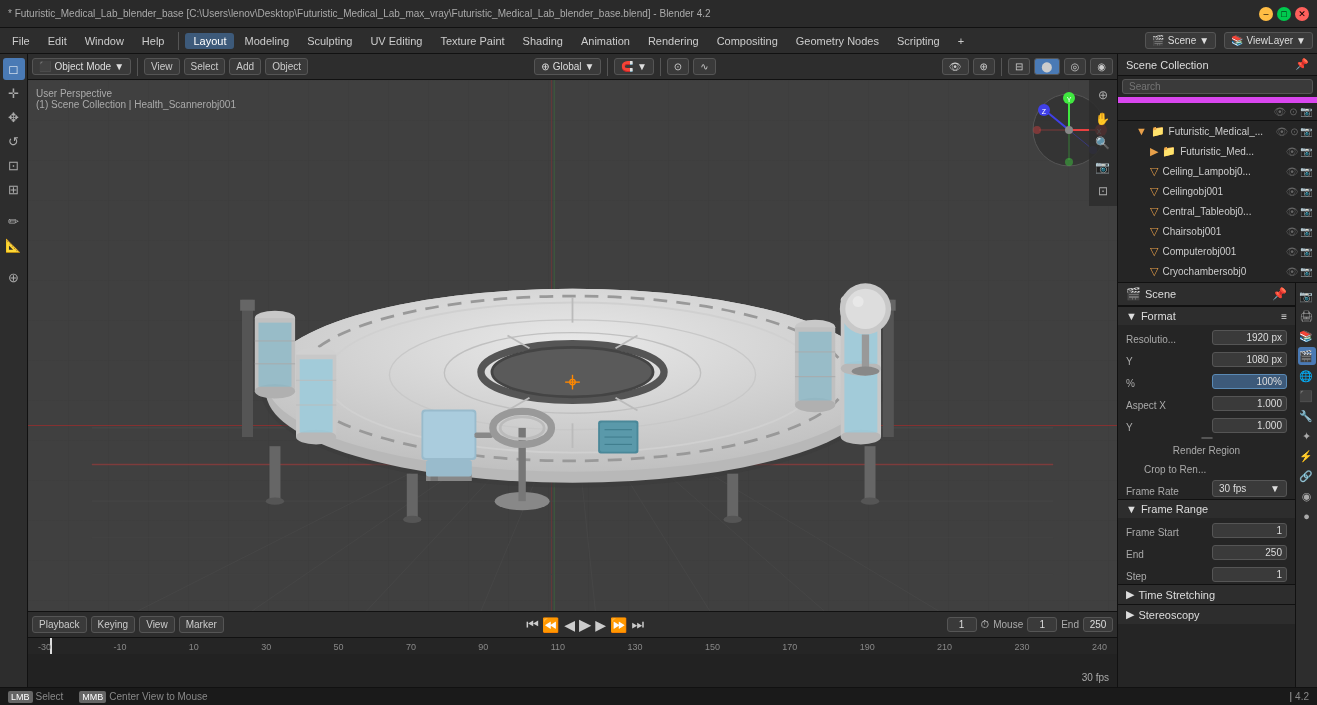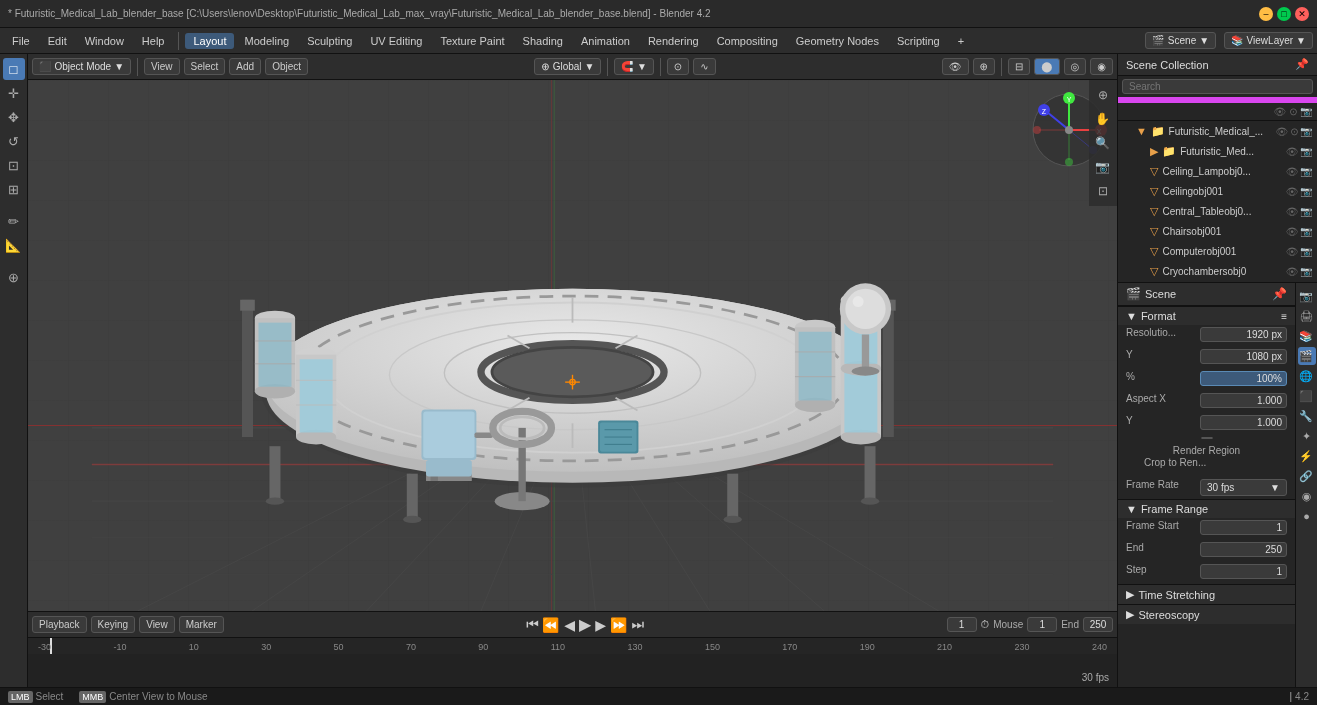--- a/index.html
+++ b/index.html
@@ -288,23 +288,23 @@
       font-size: 11px;
       cursor: pointer;
       display: flex;
       align-items: center;
       gap: 4px;
       border-top: 1px solid #111;
     }
 
     .prop-row {
       display: flex;
-      align-items: flex-start;
+      align-items: flex-end;
       padding: 2px 8px;
-      gap: 4px;
+      gap: 16px;
       height: 22px;
     }
     .prop-label {
       color: #aaa;
       font-size: 10px;
       flex: 0 0 70px;
     }
     .prop-value {
       background: #3a3a3a;
       border: 1px solid #555;
@@ -712,20 +712,24 @@
         <g transform="translate(350, 430)">
           <rect x="-6" y="0" width="12" height="50" fill="#666"></rect>
           <ellipse cx="0" cy="50" rx="10" ry="4" fill="#555"></ellipse>
         </g>
         <g transform="translate(700, 430)">
           <rect x="-6" y="0" width="12" height="50" fill="#666"></rect>
           <ellipse cx="0" cy="50" rx="10" ry="4" fill="#555"></ellipse>
         </g>
       </svg>
 
+      <div class="viewport-info">
+        <div>User Perspective</div>
+        <div>(1) Scene Collection | Health_Scannerobj001</div>
+      </div>
 
       <div class="nav-gizmo">
         <svg viewBox="0 0 80 80" xmlns="http://www.w3.org/2000/svg">
 
           <circle cx="40" cy="40" r="36" fill="rgba(40,40,40,0.5)" stroke="#555" stroke-width="1"></circle>
 
           <line x1="40" y1="40" x2="70" y2="40" stroke="#e84040" stroke-width="2"></line>
           <circle cx="72" cy="40" r="6" fill="#e84040"></circle>
           <text x="70" y="44" fill="white" font-size="7" text-anchor="middle">X</text>
 

